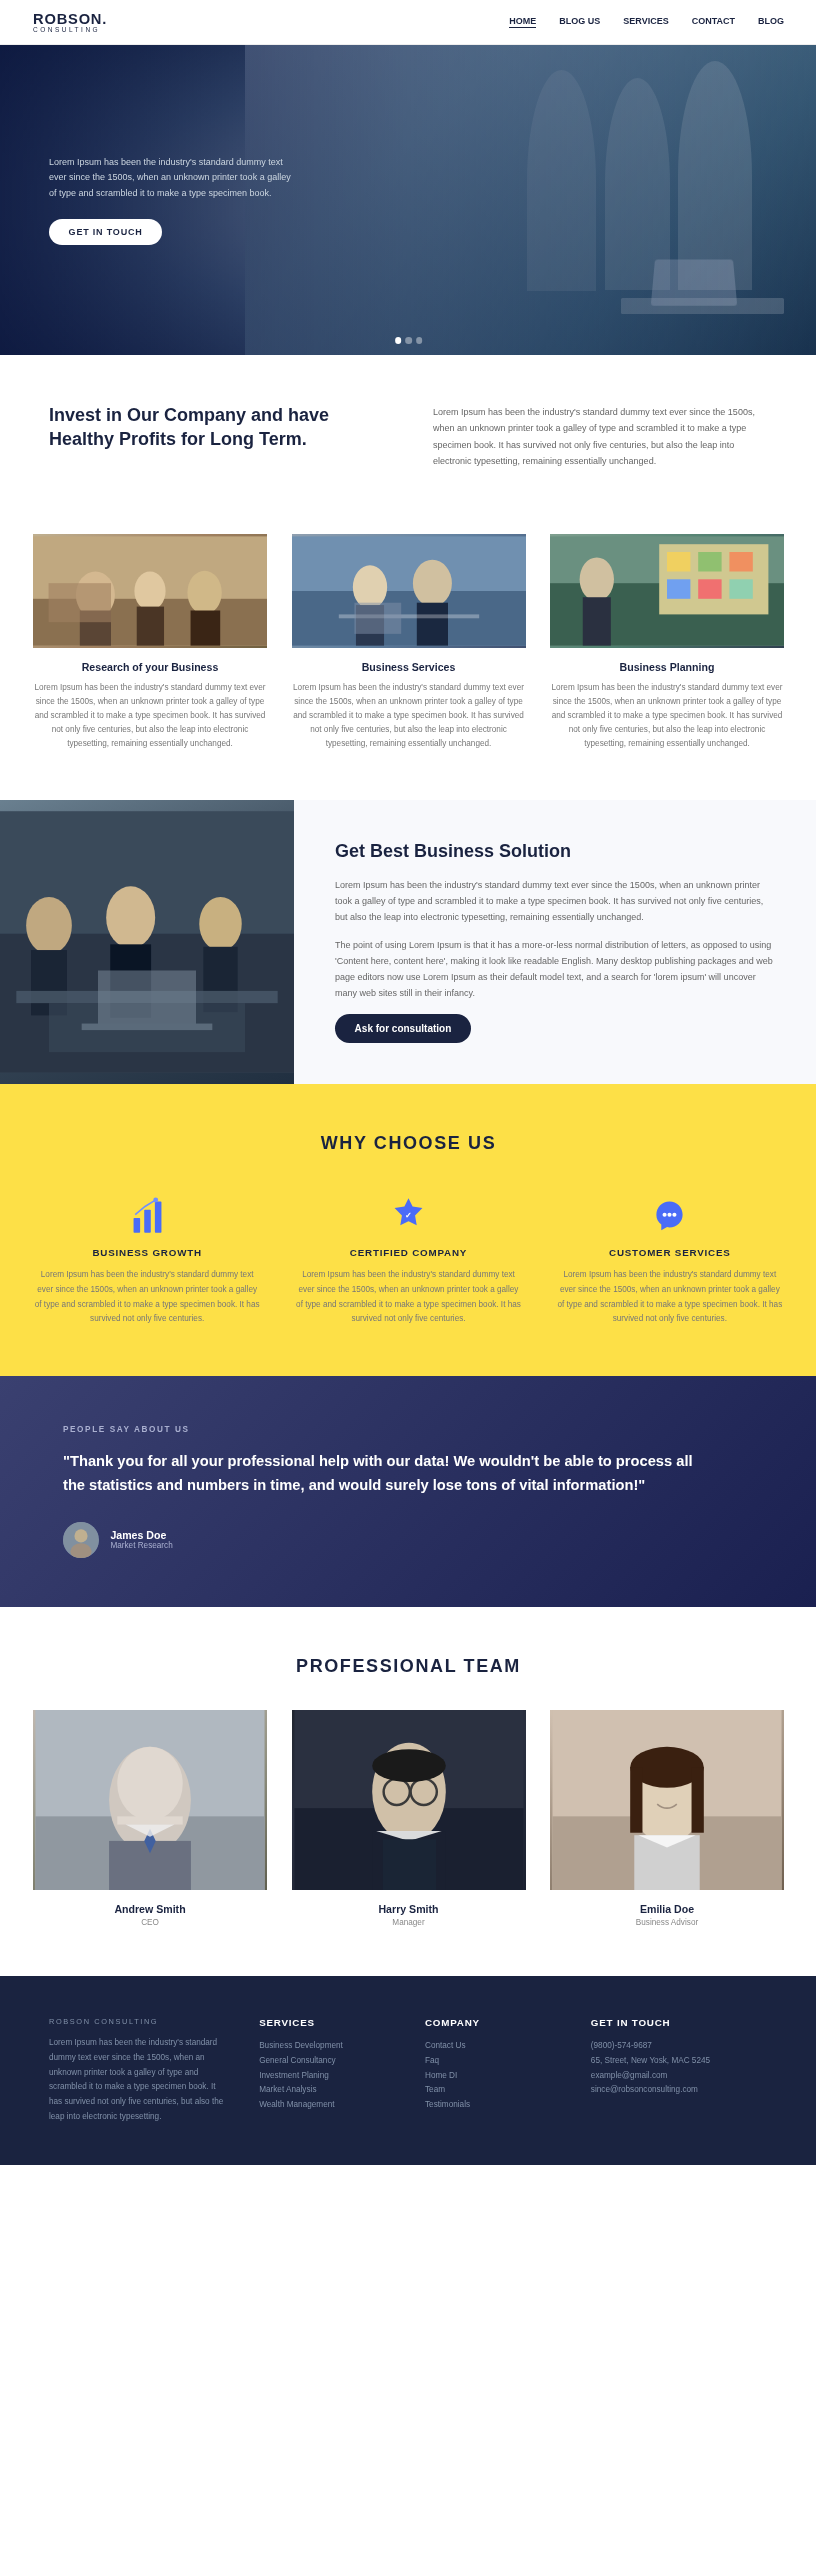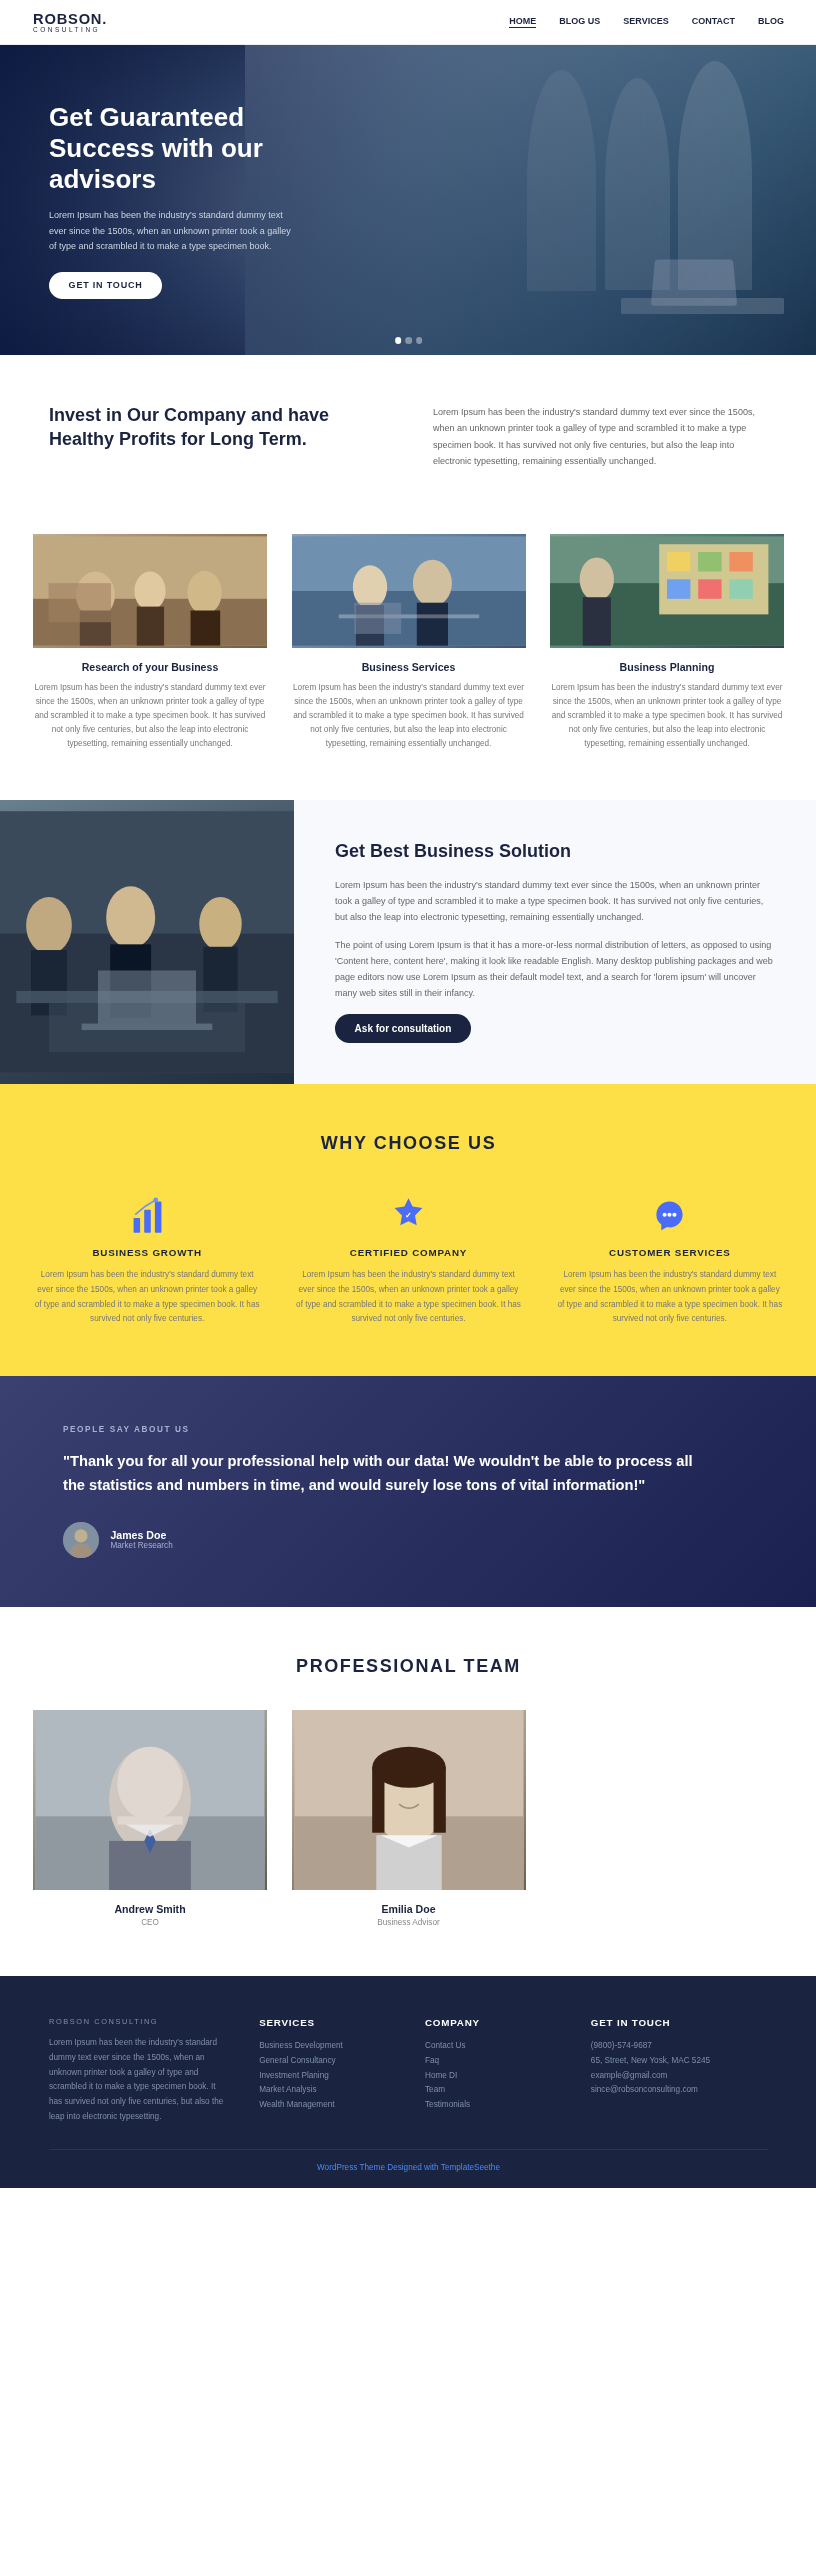--- a/index.html
+++ b/index.html
@@ -167,21 +167,20 @@
 
     <div style="position:absolute;top:16.3px;right:65px;width:74px;height:229px;background:rgba(255,255,255,0.15);border-radius:50% 50% 0 0;"></div>
     <div style="position:absolute;top:33px;right:147px;width:65px;height:212px;background:rgba(255,255,255,0.12);border-radius:50% 50% 0 0;"></div>
     <div style="position:absolute;top:24.5px;right:221px;width:69px;height:221px;background:rgba(255,255,255,0.1);border-radius:50% 50% 0 0;"></div>
 
     <div style="position:absolute;bottom:41px;right:33px;width:163px;height:16.3px;background:rgba(255,255,255,0.2);border-radius:1.6px;"></div>
     <div style="position:absolute;bottom:49px;right:82px;width:82px;height:49px;background:rgba(200,210,230,0.3);border-radius:3.3px;transform:perspective(163px) rotateX(20deg);"></div>
   </div>
   <div class="hero-bg"></div>
   <div class="hero-content">
-    <h1>Get Guaranteed Success with our advisors</h1>
     <p>Lorem Ipsum has been the industry's standard dummy text ever since the 1500s, when an unknown printer took a galley of type and scrambled it to make a type specimen book.</p>
     <button class="btn-hero">Get In Touch</button>
   </div>
   <div class="hero-dots">
     <div class="hero-dot active"></div>
     <div class="hero-dot"></div>
     <div class="hero-dot"></div>
   </div>
 </section>
 
@@ -358,20 +357,41 @@
 
           <polygon points="140,145 133,160 140,175 147,160" fill="#4060a0"></polygon>
 
           <polygon points="110,140 140,155 170,140" fill="#f0f0f0" opacity="0.8"></polygon>
         </svg>
       </div>
       <h3>Andrew Smith</h3>
       <p>CEO</p>
     </div>
     <div class="team-card">
+      <div class="team-photo p2">
+        <svg viewBox="0 0 280 220" width="100%" height="100%" xmlns="http://www.w3.org/2000/svg">
+          <rect width="280" height="220" fill="#2a3040"></rect>
+          <rect x="0" y="120" width="280" height="100" fill="#1a2030"></rect>
+          <ellipse cx="140" cy="100" rx="45" ry="60" fill="#d0c0a8"></ellipse>
+          <rect x="95" y="148" width="90" height="72" fill="#1a2030"></rect>
+
+          <circle cx="125" cy="100" r="16" fill="none" stroke="#3a3a3a" stroke-width="3"></circle>
+          <circle cx="158" cy="100" r="16" fill="none" stroke="#3a3a3a" stroke-width="3"></circle>
+          <line x1="141" y1="100" x2="142" y2="100" stroke="#3a3a3a" stroke-width="3"></line>
+
+          <ellipse cx="140" cy="68" rx="45" ry="20" fill="#1a1a1a"></ellipse>
+
+          <polygon points="100,148 140,160 180,148" fill="#f0f0f0" opacity="0.9"></polygon>
+          <rect x="108" y="158" width="65" height="62" fill="#1a2535"></rect>
+        </svg>
+      </div>
+      <h3>Harry Smith</h3>
+      <p>Manager</p>
+    </div>
+    <div class="team-card">
       <div class="team-photo p3">
         <svg viewBox="0 0 280 220" width="100%" height="100%" xmlns="http://www.w3.org/2000/svg">
           <rect width="280" height="220" fill="#d0c0b0"></rect>
           <rect x="0" y="130" width="280" height="90" fill="#b0a090"></rect>
           <ellipse cx="140" cy="105" rx="45" ry="58" fill="#e0d0b8"></ellipse>
           <rect x="100" y="153" width="80" height="67" fill="#d0d0d0"></rect>
 
           <ellipse cx="140" cy="70" rx="45" ry="25" fill="#3a2010"></ellipse>
           <rect x="95" y="70" width="15" height="80" fill="#3a2010"></rect>
           <rect x="170" y="70" width="15" height="80" fill="#3a2010"></rect>
@@ -418,19 +438,14 @@
     <div class="footer-col">
       <h4>Get In Touch</h4>
       <ul>
         <li>(9800)-574-9687</li>
         <li>65, Street, New Yosk, MAC 5245</li>
         <li>example@gmail.com</li>
         <li>since@robsonconsulting.com</li>
       </ul>
     </div>
   </div>
-  <div class="footer-bottom">
-    <p>
-      <a href="#">WordPress Theme Designed with TemplateSeethe</a>
-    </p>
-  </div>
 </footer>
 
 
 </body></html>

